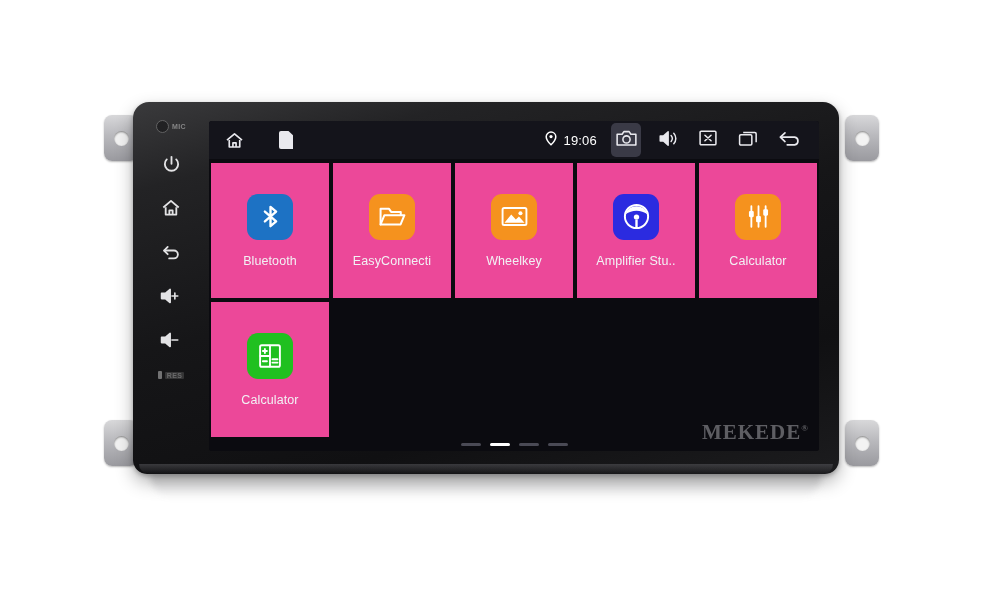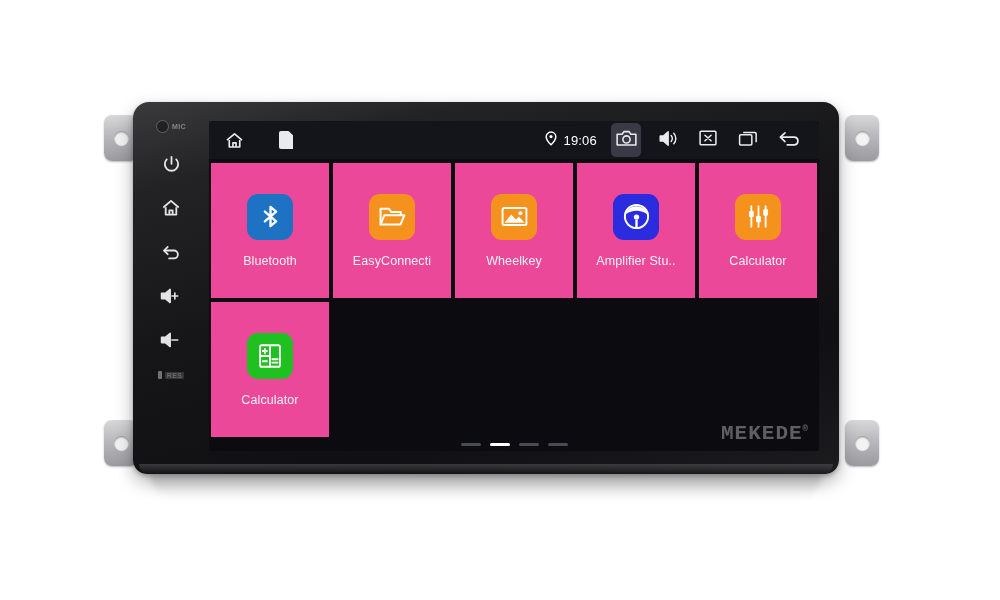--- a/index.html
+++ b/index.html
@@ -206,21 +206,21 @@
   .dash.active { background: #ffffff; }
 
   
   #watermark {
     position: absolute;
     right: 10px; bottom: 6px;
     font-size: 21px;
     font-weight: bold;
     letter-spacing: 1px;
     color: rgba(210,210,215,.42);
-    font-family: Liberation Mono, monospace;
+    font-family: Liberation Serif, serif;
     pointer-events: none;
   }
   #watermark sup { font-size: 9px; vertical-align: super; }
 </style>
 </head>
 <body>
 
 <div id="stage">
 
   <div class="bracket bl-1"></div>

